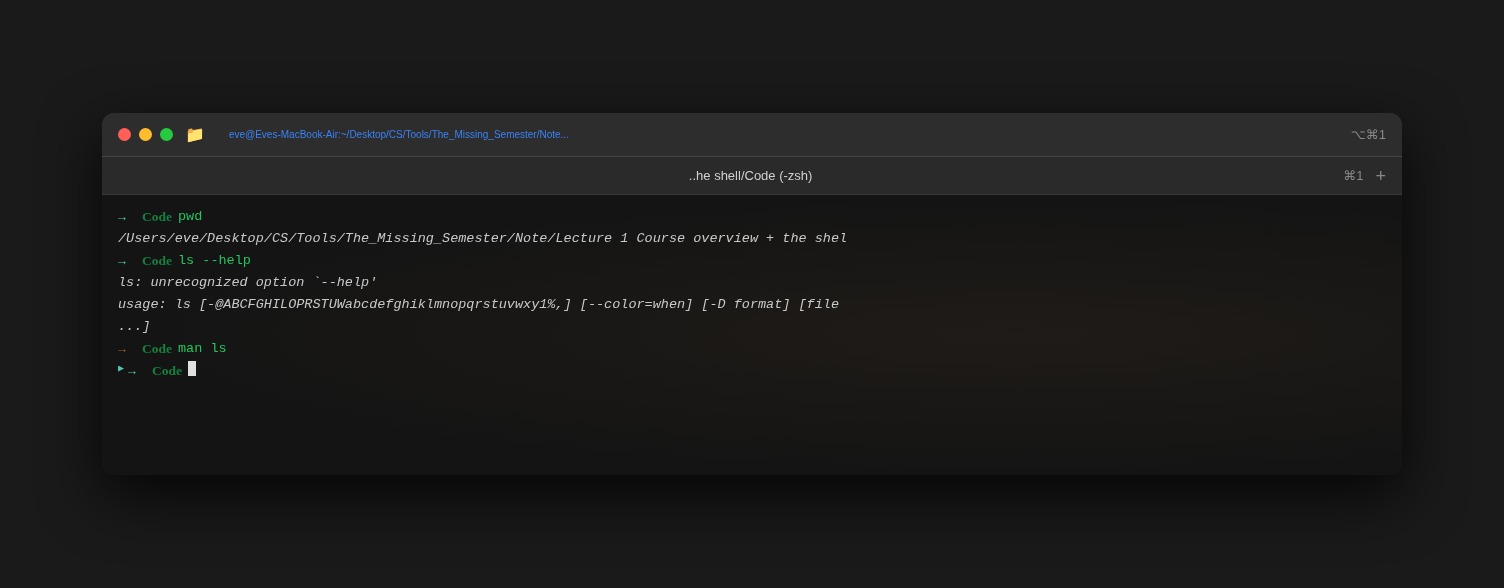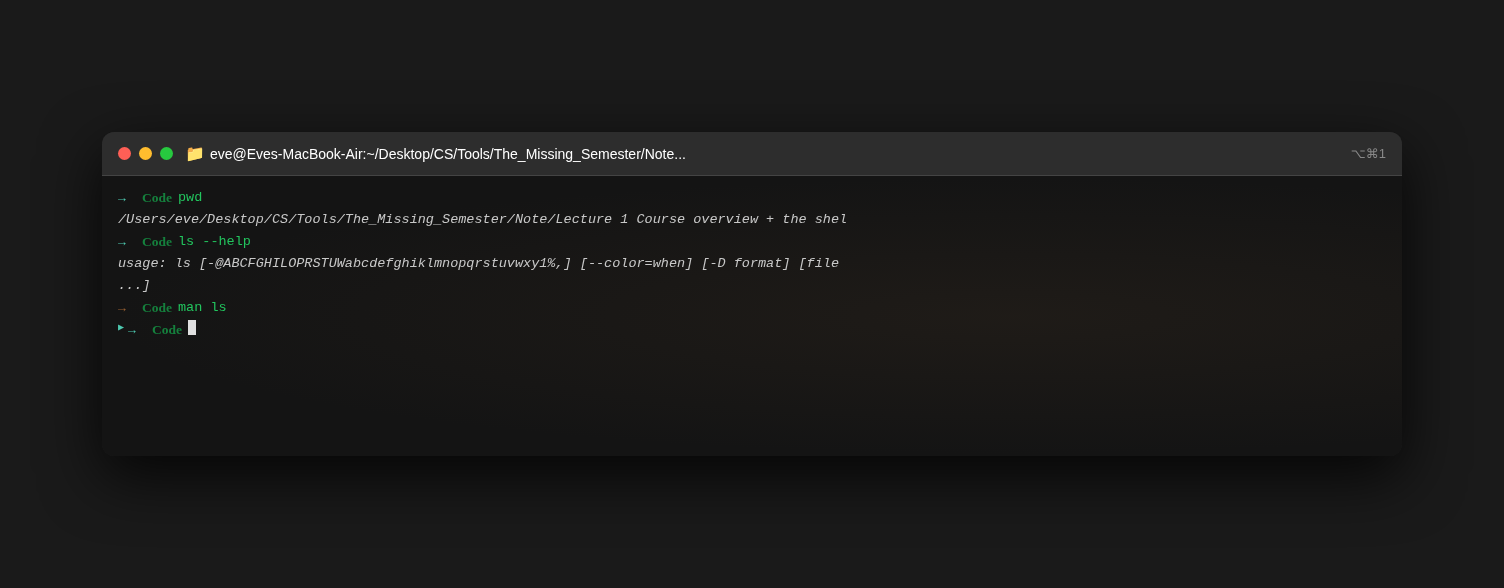--- a/index.html
+++ b/index.html
@@ -49,24 +49,24 @@
     .tl-minimize { background: #ffbd2e; }
     .tl-maximize { background: #27c93f; }
 
     .folder-icon {
       margin-left: 12px;
       color: #6ab0de;
       font-size: 16px;
     }
 
     .title-text {
-      color: #ffffff;
-      font-size: 14px;
+      color: #3b82f6;
+      font-size: 10px;
       font-weight: 500;
-      margin-left: 5px;
+      margin-left: 24px;
       flex: 1;
     }
 
     .shortcut-right {
       color: #888;
       font-size: 13px;
     }
 
     
     .tab-bar {
@@ -205,38 +205,47 @@
     <div class="traffic-lights">
       <div class="traffic-light tl-close"></div>
       <div class="traffic-light tl-minimize"></div>
       <div class="traffic-light tl-maximize"></div>
     </div>
     <span class="folder-icon">📁</span>
     <span class="title-text">eve@Eves-MacBook-Air:~/Desktop/CS/Tools/The_Missing_Semester/Note...</span>
     <span class="shortcut-right">⌥⌘1</span>
   </div>
 
+  <div class="tab-bar">
+    <div style="width:40px;"></div>
+    <span class="tab-title">..he shell/Code (-zsh)</span>
+    <div class="tab-actions">
+      <span class="tab-shortcut">⌘1</span>
+      <span class="tab-plus">+</span>
+    </div>
+  </div>
 
   <div class="terminal">
 
     <div class="line line-block">
       <span class="prompt-arrow">→</span>
       <span class="prompt-label">Code</span>
       <span class="cmd-text">pwd</span>
     </div>
 
     <div class="output-line line-block">/Users/eve/Desktop/CS/Tools/The_Missing_Semester/Note/Lecture 1 Course overview + the shel</div>
 
 
     <div class="line line-block">
       <span class="prompt-arrow">→</span>
       <span class="prompt-label">Code</span>
       <span class="cmd-text">ls --help</span>
     </div>
 
+    <div class="output-line line-block">ls: unrecognized option `--help'</div>
 
     <div class="output-line line-block">usage: ls [-@ABCFGHILOPRSTUWabcdefghiklmnopqrstuvwxy1%,] [--color=when] [-D format] [file</div>
 
     <div class="output-line line-block">...]</div>
 
     <div class="line line-block">
       <span class="prompt-arrow dim">→</span>
       <span class="prompt-label">Code</span>
       <span class="cmd-text">man ls</span>
     </div>

